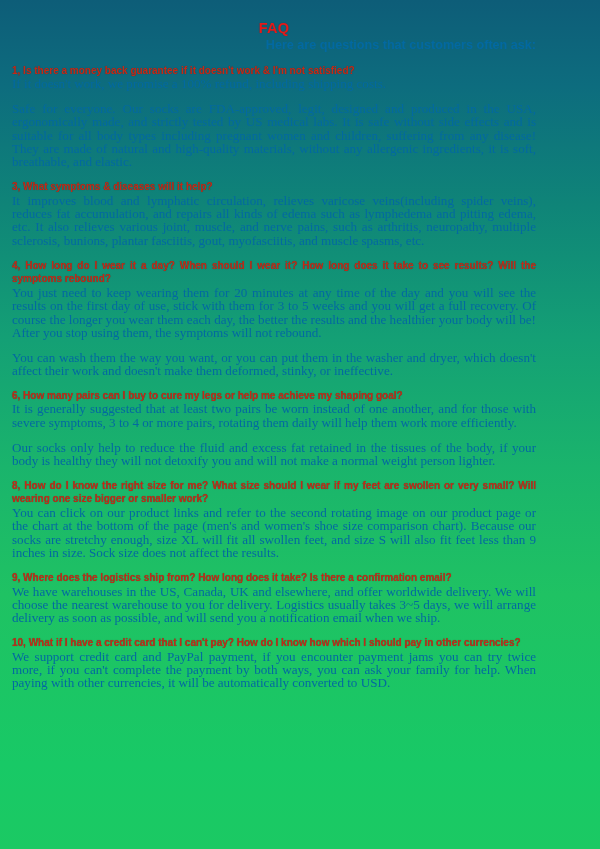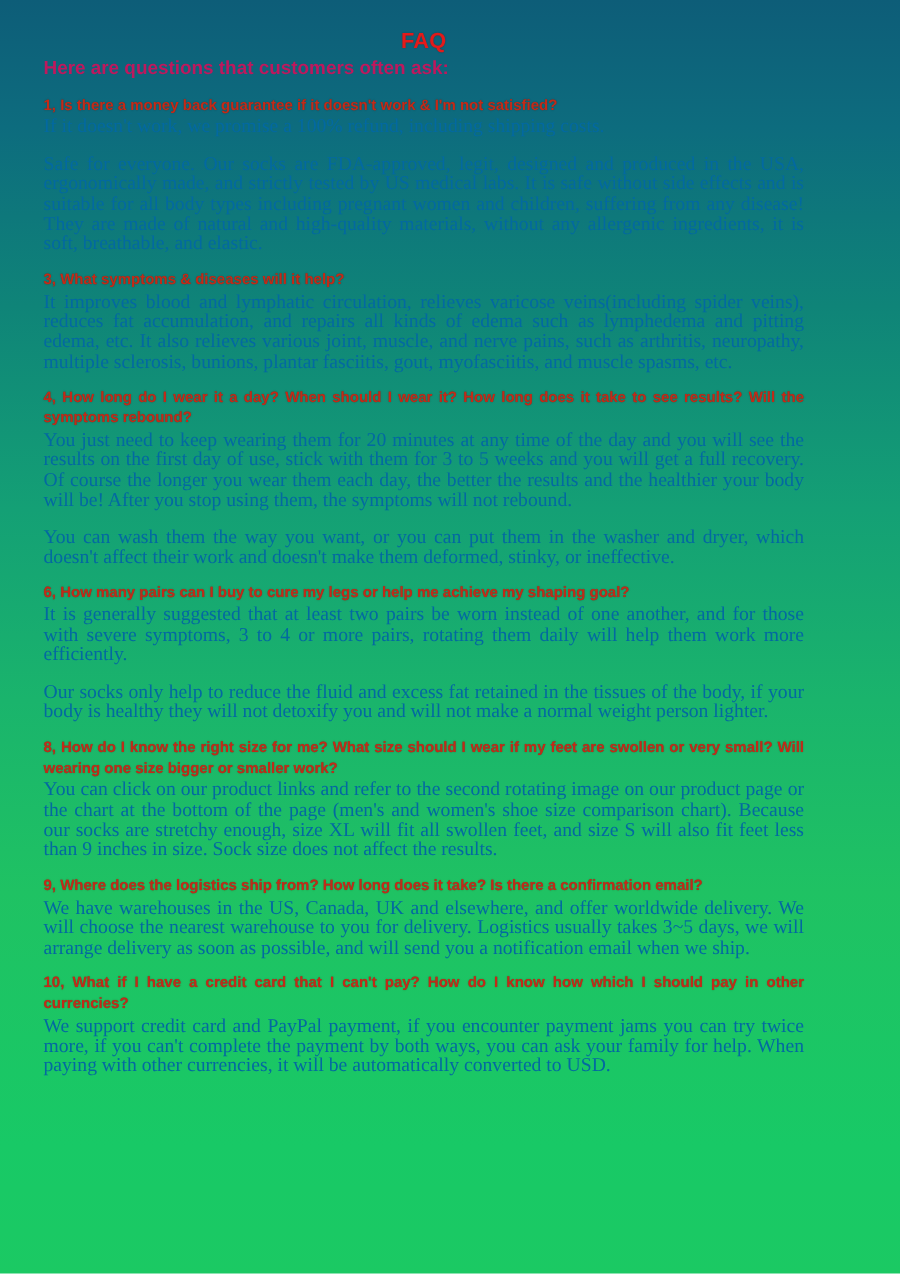--- a/index.html
+++ b/index.html
@@ -15,38 +15,39 @@
       #1ab46c 55%,
       #1fc263 70%,
       #18c966 90%,
       #1bc963 100%);
     font-family: "Liberation Sans", sans-serif;
   }
   .page {
     box-sizing: border-box;
     width: 565px;
     height: 849px;
-    padding: 21px 29px 0 29px;
+    padding: 21px 29px 0 12px;
   }
   .faq-title {
     text-align: center;
     color: #e31a1a;
     font-size: 14.5px;
     font-weight: bold;
     line-height: 15px;
     margin: 0 0 2px 0;
     text-shadow: 0 0 1px rgba(90,10,10,0.45);
     letter-spacing: 0.2px;
   }
   .intro {
-    color: #be185d;
+    color: #0369a1;
     font-size: 12.6px;
     font-weight: bold;
     line-height: 14px;
     margin: 0 0 1px 0;
+    text-align: right;
   }
   .faq-item { margin-top: 11.5px; }
   .question {
     color: #c32a18;
     font-family: "Liberation Sans", sans-serif;
     font-weight: bold;
     font-size: 10px;
     line-height: 13.6px;
     text-align: justify;
     text-shadow: 0 0 0.8px rgba(70,20,8,0.55);

